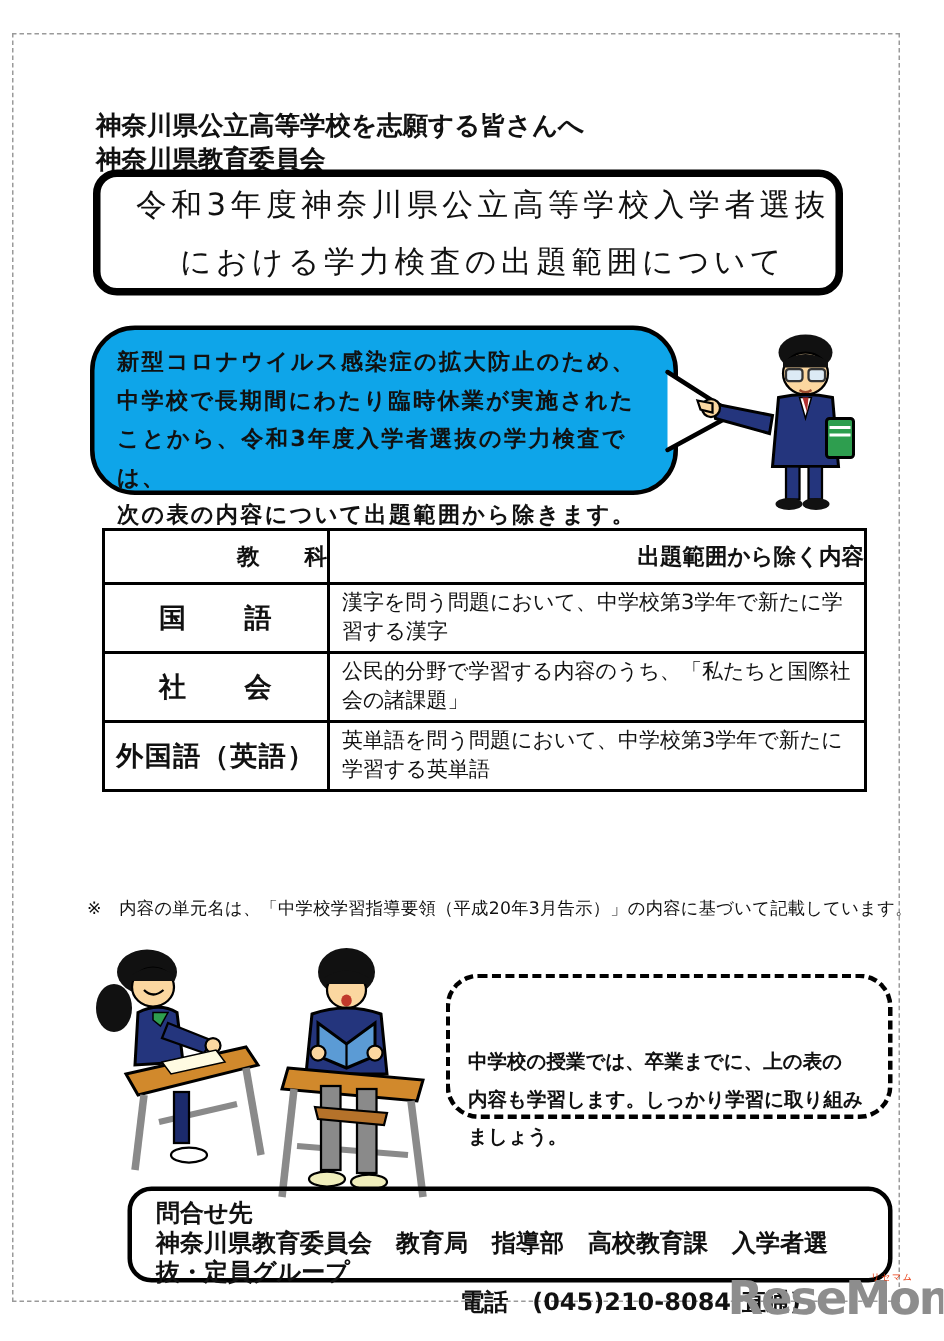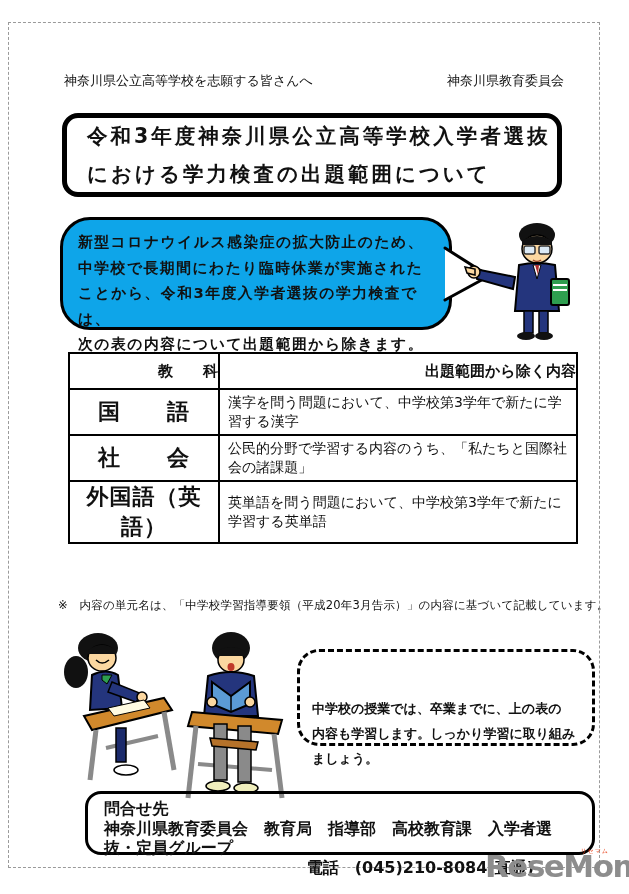--- a/index.html
+++ b/index.html
@@ -4,42 +4,42 @@
 <style>
   * { margin:0; padding:0; box-sizing:border-box; }
   html,body { background:#fff; }
   body { font-family:"DejaVu Sans","Liberation Sans",sans-serif; color:#111; }
   .page { position:relative; width:629px; height:894px; background:#fff; overflow:hidden; }
 
   .cut-frame { position:absolute; left:8px; top:22px; width:592px; height:846px;
     border:1px dashed #9a9a9a; }
 
   .header-row { position:absolute; left:64px; top:72px; width:500px;
-    display:flex; justify-content:space-between; font-size:13px; font-weight:normal; }
+    display:flex; justify-content:space-between; font-size:17px; font-weight:bold;flex-direction:column; }
 
   .title-box { position:absolute; left:62px; top:113px; width:500px; height:84px;
     border:5px solid #000; border-radius:16px; display:flex; flex-direction:column;
     justify-content:center; padding-left:20px; }
-  .title-box div { font-size:20.5px; font-weight:bold; letter-spacing:3px; line-height:38px; }
+  .title-box div { font-size:20.5px; font-weight:normal; letter-spacing:3px; line-height:38px;text-align:center; }
 
   .notice-bubble { position:absolute; left:60px; top:217px; width:392px; height:113px;
     border:3px solid #000; border-radius:30px; background:#0ea5e9;
     padding:9px 13px 0 15px; }
   .notice-bubble .txt { font-size:14.8px; font-weight:bold; line-height:25.5px;
     letter-spacing:1.5px; white-space:pre-line; }
   .bubble-tail { position:absolute; right:-44px; top:22px; }
 
   .teacher { position:absolute; left:463px; top:219px; }
   .students { position:absolute; left:46px; top:620px; }
 
   .exam-table { position:absolute; left:68px; top:352px; width:510px;
     border-collapse:collapse; }
   .exam-table td, .exam-table th { border:2px solid #000; vertical-align:middle; }
   .exam-table th { font-size:15px; font-weight:bold; text-align:right; height:36px; }
-  .exam-table td.subject { width:150px; text-align:center; font-size:22px;
+  .exam-table td.subject { width:150px; text-align:center; font-size:18px;
     font-weight:bold; letter-spacing:1px; }
   .exam-table td.content { font-size:14px; line-height:19px; padding:3px 6px 3px 8px;
     white-space:pre-line; }
   .r-kokugo { height:45px; } .r-shakai { height:43px;border-radius:19px; } .r-sugaku { height:42px; }
   .r-rika { height:44px; } .r-gaikokugo { height:40px; }
 
   .footnote { position:absolute; left:58px; top:598px; font-size:11.5px; letter-spacing:0.2px; }
 
   .study-bubble { position:absolute; left:297px; top:649px; width:298px; height:97px;
     border:3px dashed #000; border-radius:22px; padding:8px 10px 0 12px; }

